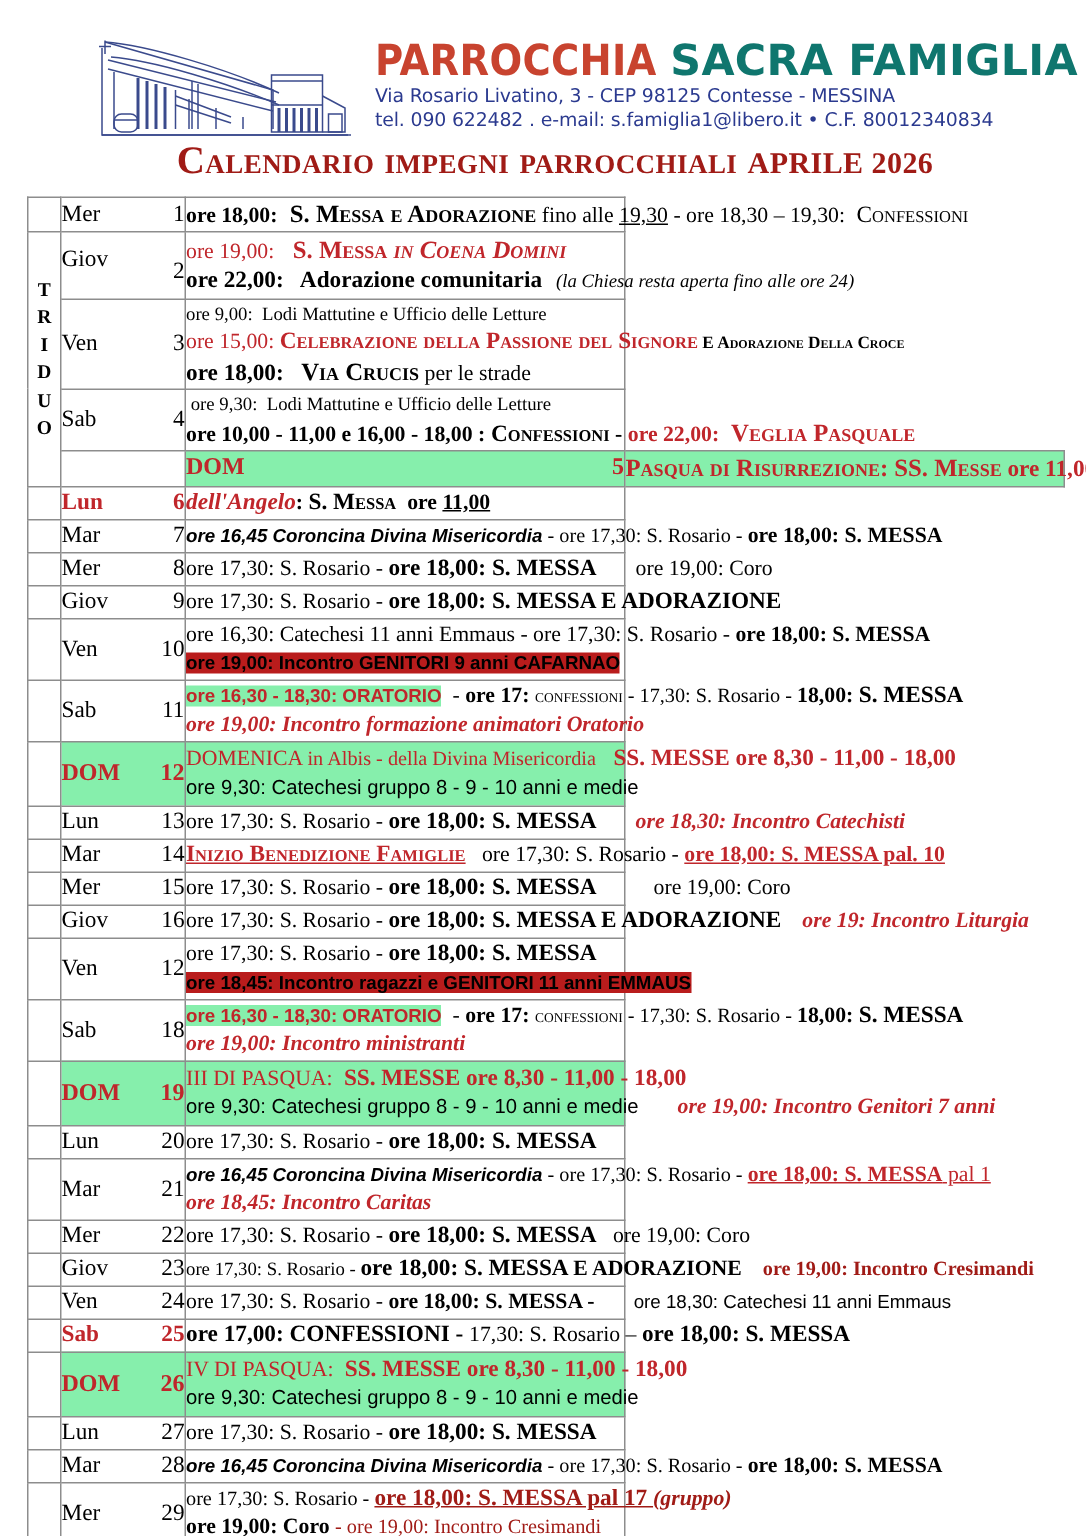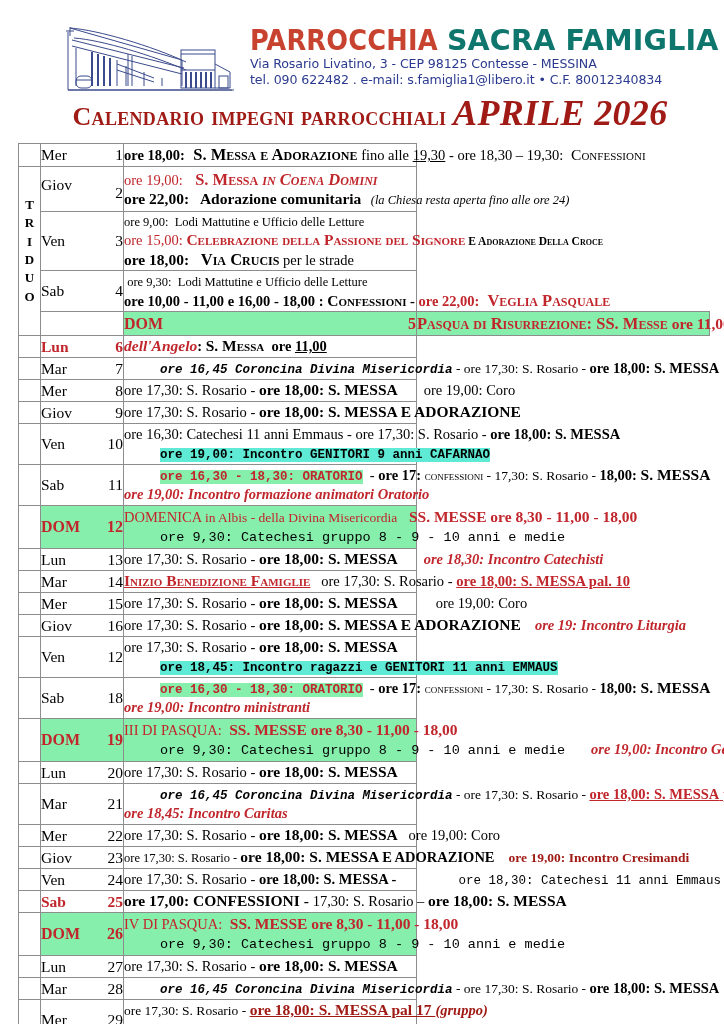--- a/index.html
+++ b/index.html
@@ -64,21 +64,21 @@
     color: #a01b16;
     font-family: "Liberation Serif", serif;
     font-weight: bold;
     font-size: 26px;
     letter-spacing: 0.3px;
     margin: 8px 0 9px 0;
     padding-left: 16px;
     white-space: nowrap;
   }
   .doc-title .sc { font-variant: small-caps; }
-  .doc-title .mon { font-style: italic; font-size: 36px; }
+  .doc-title .mon { font-size: 20px; }
 
   
   .cal-wrap {
     position: relative;
     margin: 0 14px 0 18px;
   }
   table.cal {
     border-collapse: collapse;
     width: 692px;
     table-layout: fixed;
@@ -126,28 +126,28 @@
   .dom-lun { color: #c0262b; font-weight: bold; font-size: 15.5px; }
 
   
   .ln { display: block; white-space: nowrap; }
   .r  { color: #c0262b; }
   .dr { color: #a01b16; }
   .b  { font-weight: bold; }
   .i  { font-style: italic; }
   .u  { text-decoration: underline; }
   .sc { font-variant: small-caps; }
-  .sans { font-family: Liberation Mono, monospace; margin-left: 36px; }
+  .sans { font-family: Liberation Sans, sans-serif; }
   .s10 { font-size: 11.5px; }
   .s11 { font-size: 12.5px; }
   .s12 { font-size: 13.5px; }
   .s13 { font-size: 14.5px; }
   .s14 { font-size: 15.5px; }
   .s15 { font-size: 16.5px; }
-  .hl-gray { background: #5eead4; }
+  .hl-gray { background: #b91c1c; }
   .hl-yellow { background: #86efac; }
   .sp { display: inline-block; width: 14px; }
   .sp2 { display: inline-block; width: 26px; }
   .sp3 { display: inline-block; width: 38px; }
 </style>
 </head>
 <body>
 
 <div class="page">
 

